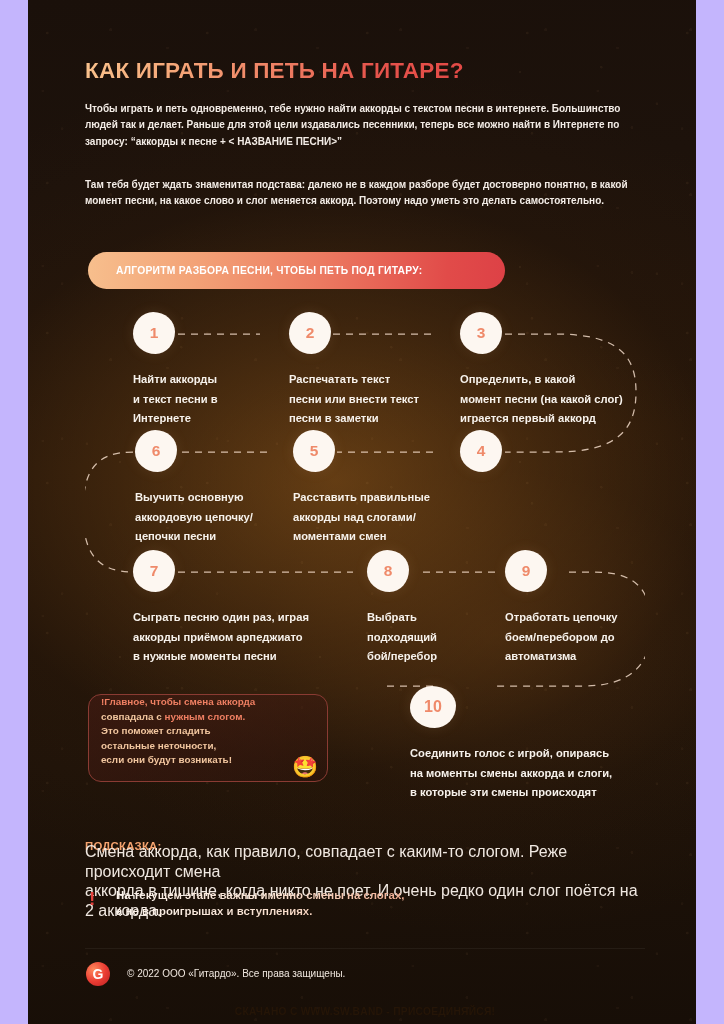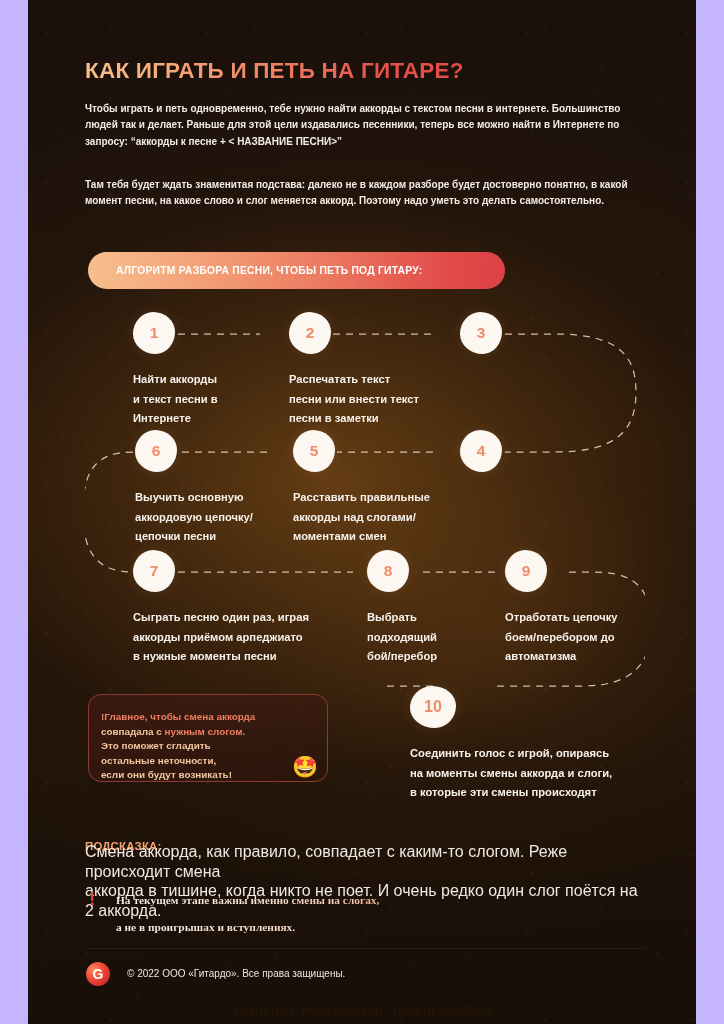--- a/index.html
+++ b/index.html
@@ -114,21 +114,21 @@
 
   
   .callout {
     position:absolute; left:3px; top:694px;
     width:240px; height:88px;
     border:1.4px solid #8a3b33;
     border-radius:13px;
     background:linear-gradient(150deg, rgba(74,28,20,0.55) 0%, rgba(48,20,13,0.45) 100%);
   }
   .callout-text {
-    position:absolute; left:12px; top:15px; width:216px;
+    position:absolute; left:12px; top:0; width:216px;
     color:#f2c69f; font-size:9.9px; font-weight:bold; line-height:14.6px;
     white-space:pre-line;
   }
   .callout-text .accent { color:#ef7f62; }
   .emoji {
     position:absolute; right:8px; bottom:4px;
     font-size:21px; line-height:1;
   }
 
   
@@ -142,25 +142,25 @@
     white-space:pre-line;
   }
 
   .warn { position:absolute; left:0; top:887px; width:556px; }
   .warn-mark {
     position:absolute; left:4px; top:2px;
     color:#e2403c; font-size:19px; font-weight:bold; line-height:19px;
   }
   .warn-text {
     margin-left:31px;
-    font-size:11.4px; font-weight:bold; line-height:27px;
+    font-size:11.4px; font-weight:bold; line-height:16px;
     white-space:pre-line;
     background:linear-gradient(90deg,#fbf3ec 0%,#f8e0cf 30%,#f0a183 62%,#e55a4c 85%,#e0453f 100%);
     -webkit-background-clip:text; background-clip:text;
-    -webkit-text-fill-color:transparent; color:transparent;font-family:Liberation Serif, serif;
+    -webkit-text-fill-color:transparent; color:transparent;
   }
 
   
   #footer-rule {
     position:absolute; left:0; top:948px; width:560px; height:1px;
     background:rgba(255,255,255,0.055);
   }
   .logo {
     position:absolute; left:1px; top:962px;
     width:24px; height:24px; border-radius:50%;
@@ -237,20 +237,23 @@
         </div>
         <div class="step-text">Распечатать текст
 песни или внести текст
 песни в заметки</div>
       </div>
 
       <div class="step" style="left:375px; top:312px; width:205px;">
         <div class="bubble">
           <span>3</span>
         </div>
+        <div class="step-text">Определить, в какой
+момент песни (на какой слог)
+играется первый аккорд</div>
       </div>
 
       <div class="step" style="left:50px; top:430px; width:160px;">
         <div class="bubble">
           <span>6</span>
         </div>
         <div class="step-text">Выучить основную
 аккордовую цепочку/
 цепочки песни</div>
       </div>

